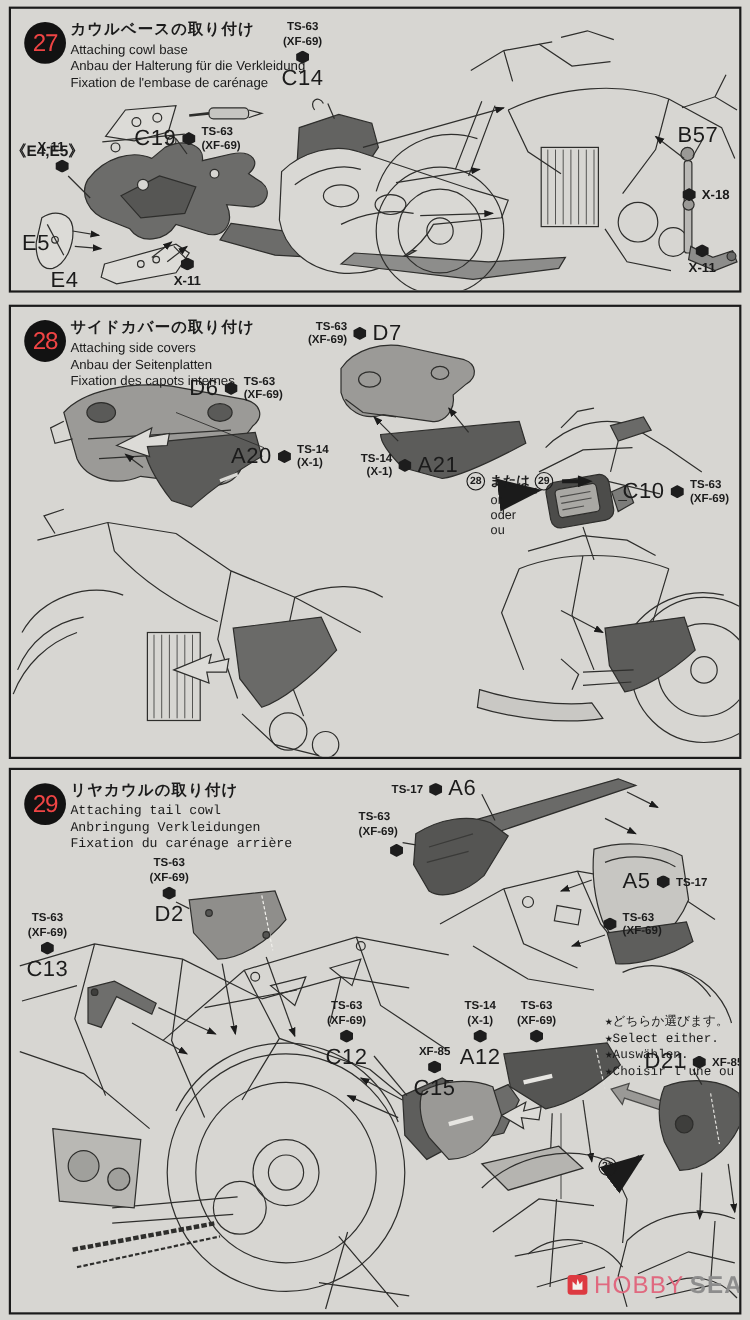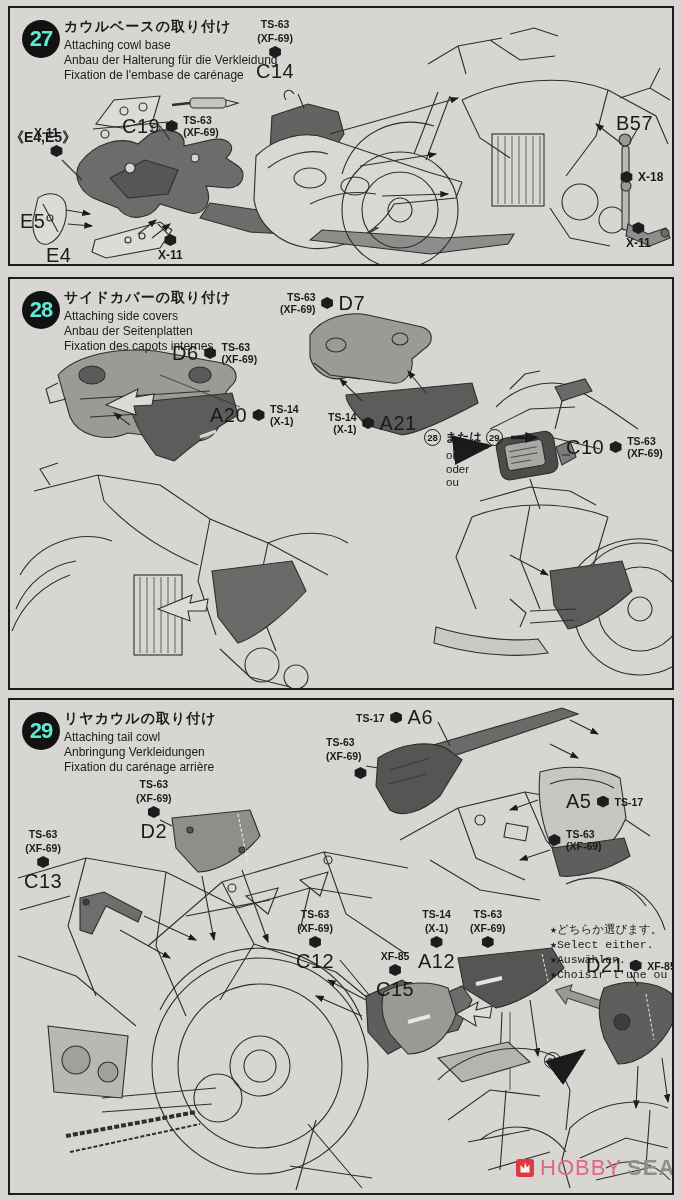--- a/index.html
+++ b/index.html
@@ -1,18 +1,18 @@
 <!DOCTYPE html>
 <html><head>
 <meta charset="utf-8">
 <style>
   html,body{margin:0;padding:0;}
   .page{position:relative;width:682px;height:1200px;background:#d7d6d2;font-family:"Liberation Sans",sans-serif;color:#1b1b1b;overflow:hidden;}
   .panel{position:absolute;border:2px solid #1b1b1b;overflow:hidden;background:#d7d6d2;}
-  .badge{position:absolute;width:38px;height:38px;border-radius:50%;background:#121212;color:#5eead4;display:flex;align-items:center;justify-content:center;font-weight:bold;font-size:22px;letter-spacing:-1px;}
+  .badge{position:absolute;width:38px;height:38px;border-radius:50%;background:#121212;color:#ef4444;display:flex;align-items:center;justify-content:center;font-weight:normal;font-size:22px;letter-spacing:-1px;}
   .titles{position:absolute;}
   .t-ja{font-size:14px;font-weight:bold;letter-spacing:1px;margin-bottom:2px;white-space:nowrap;}
   .t-ln{font-size:12px;line-height:15px;white-space:nowrap;}
   .parts-note{position:absolute;font-size:14px;font-weight:bold;white-space:nowrap;}
   .lab{position:absolute;white-space:nowrap;}
   .row{display:flex;align-items:center;gap:5px;}
   .col{display:flex;flex-direction:column;align-items:center;gap:2px;}
   .part{font-size:20px;font-weight:normal;letter-spacing:.5px;}
   .pxid{font-size:12px;font-weight:bold;}
   .pcol{display:flex;flex-direction:column;font-size:10.5px;line-height:12px;font-weight:bold;}
@@ -439,21 +439,21 @@
         <g>
           <path d="M560,428 C586,402 628,396 658,408 M570,458 L616,438 L658,448 M586,480 L638,468 M560,428 L552,460 L560,488"></path>
           <path d="M596,468 A52 52 0 0 1 660,480 M640,410 L636,466"></path>
         </g>
       </g>
     </svg>
 
     <div class="badge" style="left:12px;top:12px;">
         <span>29</span>
       </div>
-    <div class="titles" style="left:54px;top:10px;">
+    <div class="titles" style="left:54px;top:10px;font-family:Liberation Mono, monospace;">
       <div class="t-ja">リヤカウルの取り付け</div>
       <div class="t-ln">Attaching tail cowl</div>
       <div class="t-ln">Anbringung Verkleidungen</div>
       <div class="t-ln">Fixation du carénage arrière</div>
     </div>
 
     <div class="lab row" style="left:346px;top:6px;">
       <span class="pline">TS-17</span>
       <span class="chip"></span>
       <span class="part">A6</span>

